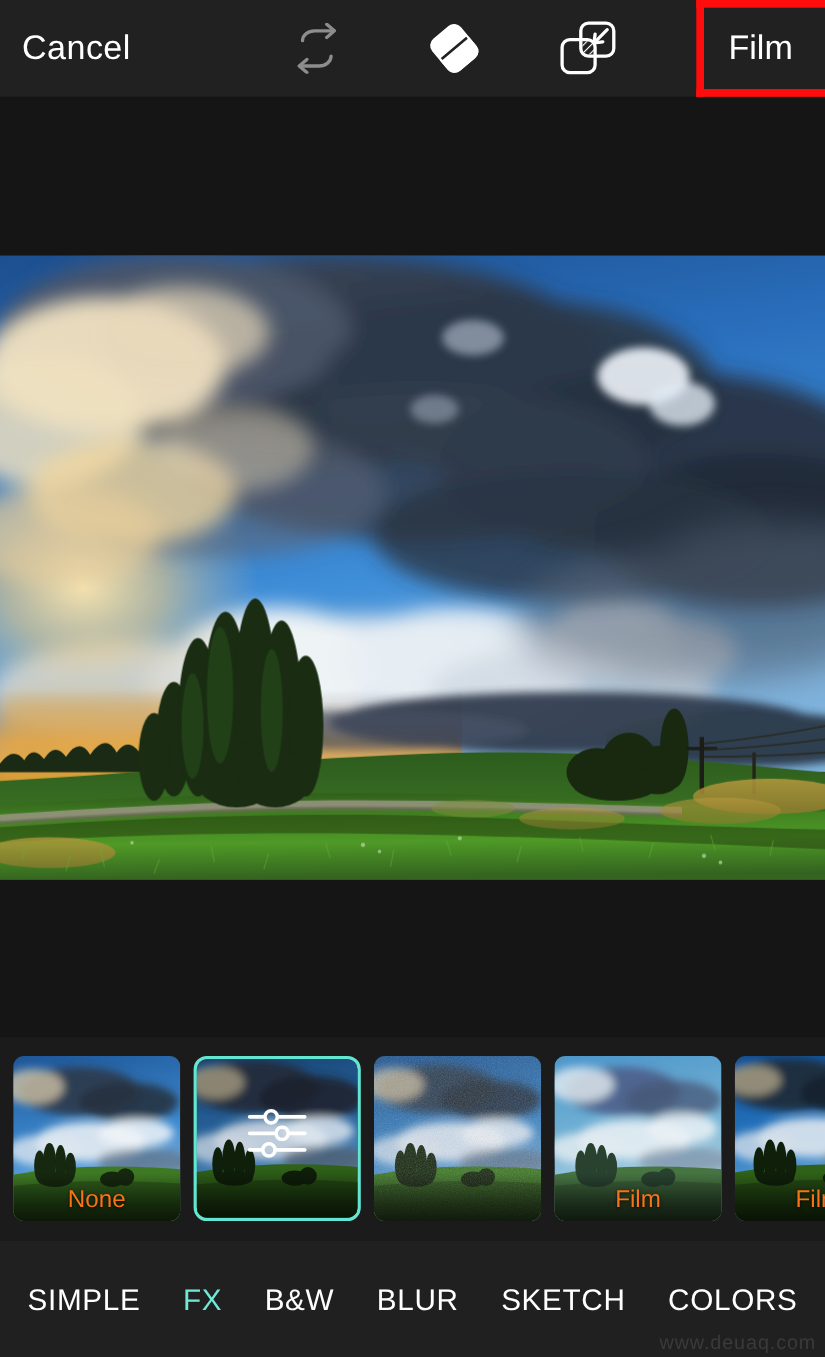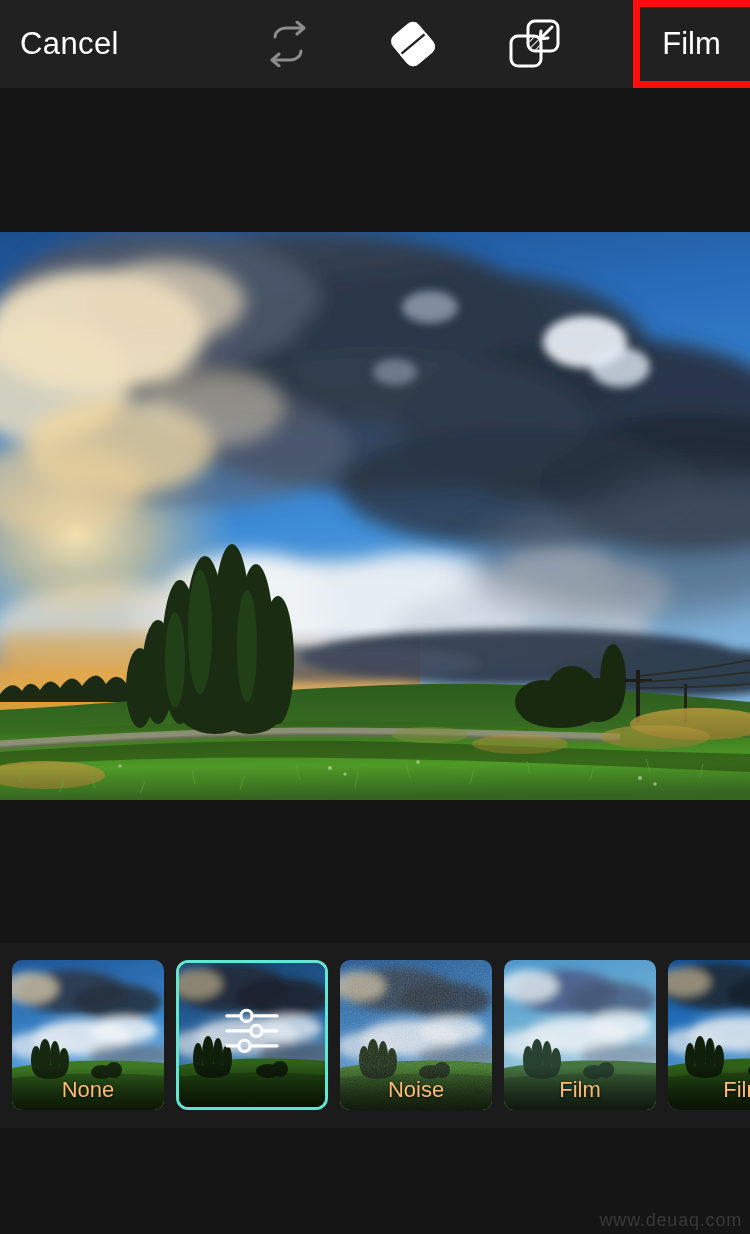--- a/index.html
+++ b/index.html
@@ -119,21 +119,21 @@
   .thumb.selected {
     border: 3px solid #62e6d2;
     border-radius: 12px;
   }
   .thumb .tsvg { position: absolute; left: 0; top: 0; }
   .thumb.selected .tsvg { left: -3px; top: -3px; }
   .thumb-label {
     position: absolute;
     left: 0; right: 0; bottom: 7px;
     text-align: center;
-    color: #fdba74;
+    color: #f97316;
     font-size: 22px;
     font-weight: 300;
     text-shadow: 0 1px 3px rgba(0,0,0,.85);
     z-index: 3;
   }
   .thumb.selected .thumb-label { bottom: 4px; }
   .thumb-scrim {
     position: absolute;
     left: 0; right: 0; bottom: 0; height: 44px;
     background: linear-gradient(to bottom, rgba(0,0,0,0) 0%, rgba(0,0,0,.55) 65%, rgba(0,0,0,.75) 100%);
@@ -554,21 +554,20 @@
               <ellipse cx="33" cy="96" rx="6" ry="17"></ellipse>
             <ellipse cx="43" cy="97" rx="5" ry="16"></ellipse>
               <ellipse cx="52" cy="101" rx="5" ry="13"></ellipse>
             <ellipse cx="38" cy="112" rx="16" ry="7"></ellipse>
             <ellipse cx="90" cy="112" rx="11" ry="7"></ellipse>
               <ellipse cx="102" cy="110" rx="8" ry="8"></ellipse>
           </g>
           <rect width="152" height="150" filter="url(#grain)" opacity="0.55"></rect>
         </svg>
         <div class="thumb-scrim"></div>
-        <div class="thumb-label">Noise</div>
       </div>
 
       <div class="thumb">
         <svg class="tsvg" width="152" height="150" viewBox="0 0 152 150" preserveAspectRatio="none" aria-hidden="true">
           <defs>
             <linearGradient id="tsky3" x1="0" y1="0" x2="0.2" y2="1">
               <stop offset="0%" stop-color="#3f8fc9"></stop>
                 <stop offset="55%" stop-color="#6fb3d6"></stop>
                 <stop offset="100%" stop-color="#cfe2ea"></stop>
             </linearGradient>
@@ -631,16 +630,24 @@
               <ellipse cx="104" cy="109" rx="8" ry="8"></ellipse>
           </g>
         </svg>
         <div class="thumb-scrim"></div>
         <div class="thumb-label">Film</div>
       </div>
 
     </div>
   </div>
 
+  <div id="tabbar">
+    <div class="tab">SIMPLE</div>
+    <div class="tab active">FX</div>
+    <div class="tab">B&amp;W</div>
+    <div class="tab">BLUR</div>
+    <div class="tab">SKETCH</div>
+    <div class="tab">COLORS</div>
+  </div>
 
   <div id="watermark">www.deuaq.com</div>
 
 </div>
 
 </body></html>

